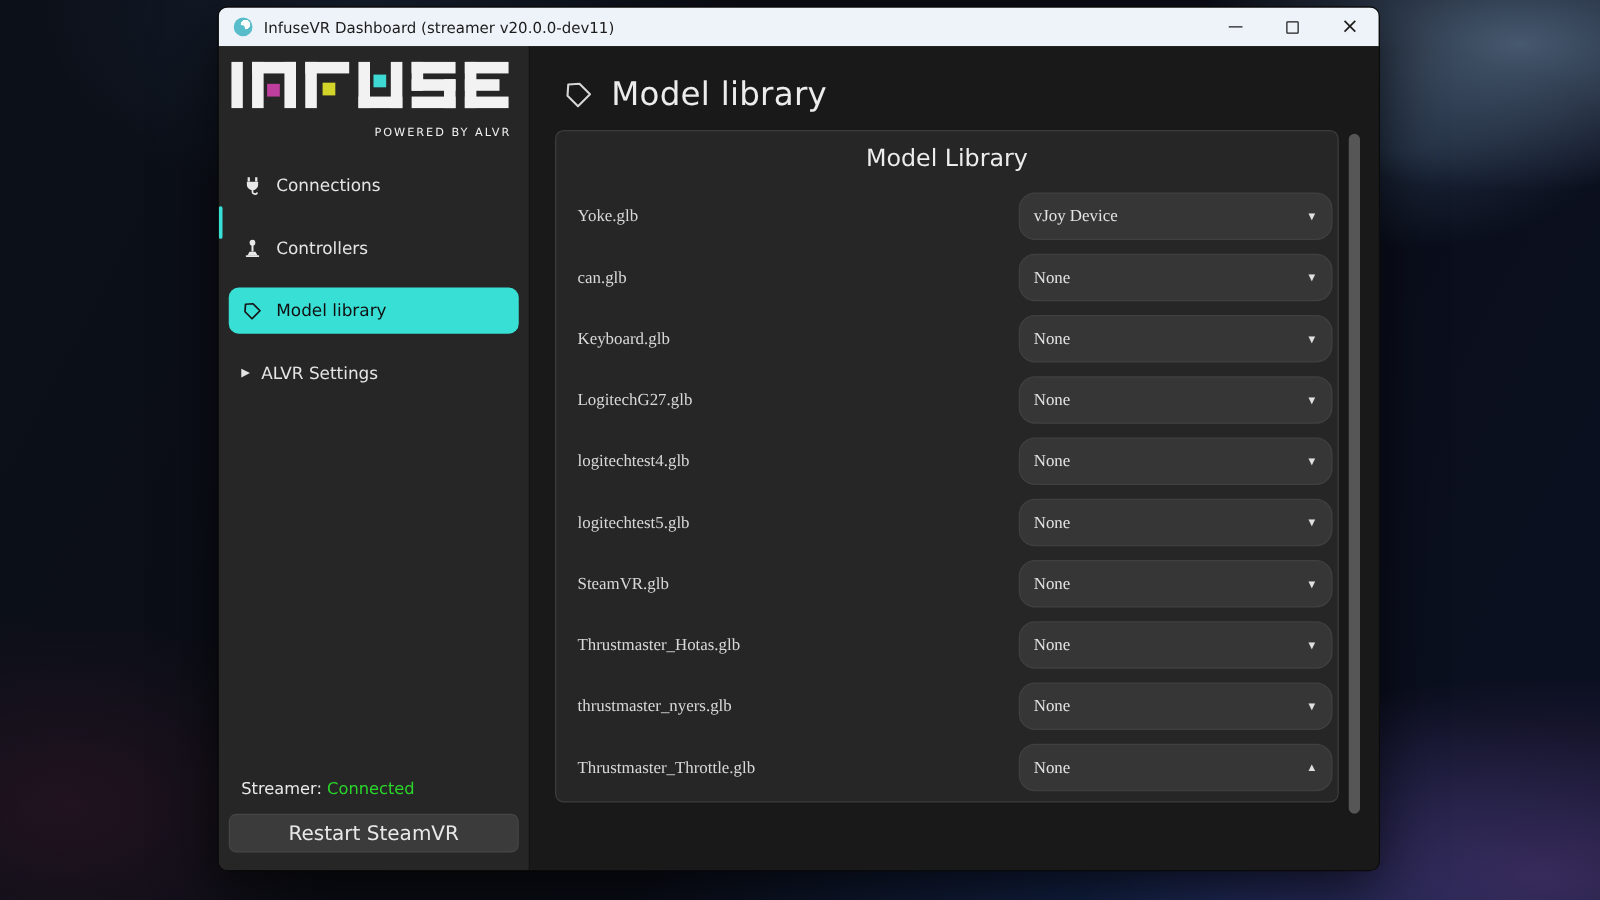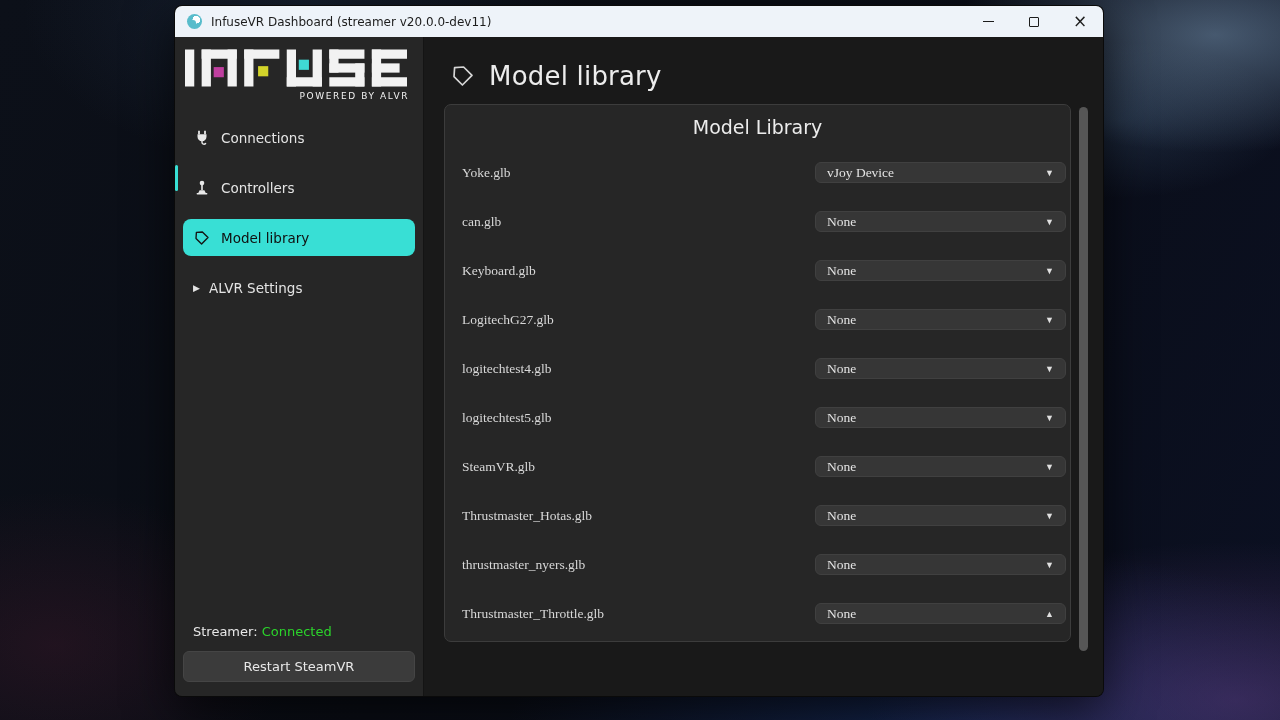--- a/index.html
+++ b/index.html
@@ -48,59 +48,59 @@
 
   
   .sidebar {
     width:249px; flex:0 0 249px; background:#262626; border-right:1px solid #141414;
     display:flex; flex-direction:column; position:relative;
   }
   .edge-indicator { position:absolute; left:0; top:128px; width:3px; height:26px;
     background:var(--accent); border-radius:2px; }
   .logo-block { margin:12px 14px 0 10px; }
   .logo-svg { width:222px; height:38px; display:block; }
-  .tagline { text-align:right; color:#f2f2f2; font-size:9px; letter-spacing:1.6px; margin-top:4px; }
+  .tagline { text-align:right; color:#f2f2f2; font-size:9px; letter-spacing:1.6px; margin-top:15px; }
 
   .nav { margin-top:18px; display:flex; flex-direction:column; }
   .nav-item {
     height:37px; margin:0 8px 13px 8px; border-radius:8px; display:flex; align-items:center;
     padding:0 10px; color:#e4e4e4; font-size:13.5px; cursor:default;
   }
   .nav-item .icon { width:17px; height:17px; margin-right:11px; display:flex; align-items:center; justify-content:center; color:#e8e8e8; }
   .nav-item.selected { background:var(--accent); color:#101010; }
   .nav-item.selected .icon { color:#141414; }
   .nav-arrow { font-size:9px; margin-right:9px; color:#e4e4e4; }
 
   .sidebar-spacer { flex:1 1 auto; }
   .streamer-line { margin:0 15px 12px 18px; font-size:13px; color:#e8e8e8; }
   .streamer-line .connected { color:var(--green); }
   .restart-btn {
     margin:0 8px 14px 8px; height:31px; background:#3b3b3b; border:1px solid #454545;
-    border-radius:6px; color:#e8e8e8; font-size:13px; display:flex; align-items:center; justify-content:center;
+    border-radius:6px; color:#e8e8e8; font-size:16px; display:flex; align-items:center; justify-content:center;
     cursor:default;
   }
 
   
   .main { flex:1 1 auto; background:#191919; position:relative; }
   .main-header { display:flex; align-items:center; gap:14px; padding:24px 0 0 27px; color:#ececec; }
   .main-header .hdr-icon { width:24px; height:24px; color:#d5d5d5; }
   .main-title { font-size:26px; font-weight:400; letter-spacing:0.2px; }
 
   .panel {
     position:absolute; left:20px; top:67px; width:627px; height:538px;
     background:#262626; border:1px solid #3c3c3c; border-radius:7px;
     overflow:hidden;
   }
   .panel-title { text-align:center; padding-top:11px; font-size:19px; color:#ececec; }
   .rows { margin-top:19px; }
   .row { height:31px; margin-bottom:18px; display:flex; align-items:center; padding:0 4px 0 17px;font-family:Liberation Serif, serif; }
   .row-label { font-size:13.5px; color:#d8d8d8; }
   .dropdown {
-    margin-left:auto; width:251px; height:21px; background:#363636; border:1px solid #404040;
-    border-radius:6px; display:flex; align-items:center; padding:0 11px; cursor:default;
+    margin-left:auto; width:251px; height:38px; background:#363636; border:1px solid #404040;
+    border-radius:13px; display:flex; align-items:center; padding:0 11px; cursor:default;
   }
   .dd-value { font-size:13.5px; color:#e3e3e3; }
   .dd-arrow { margin-left:auto; font-size:9px; color:#e0e0e0; }
 
   .scrollbar-thumb {
     position:absolute; left:655px; top:70px; width:9px; height:544px;
     background:#565656; border-radius:5px;
   }
 
   

